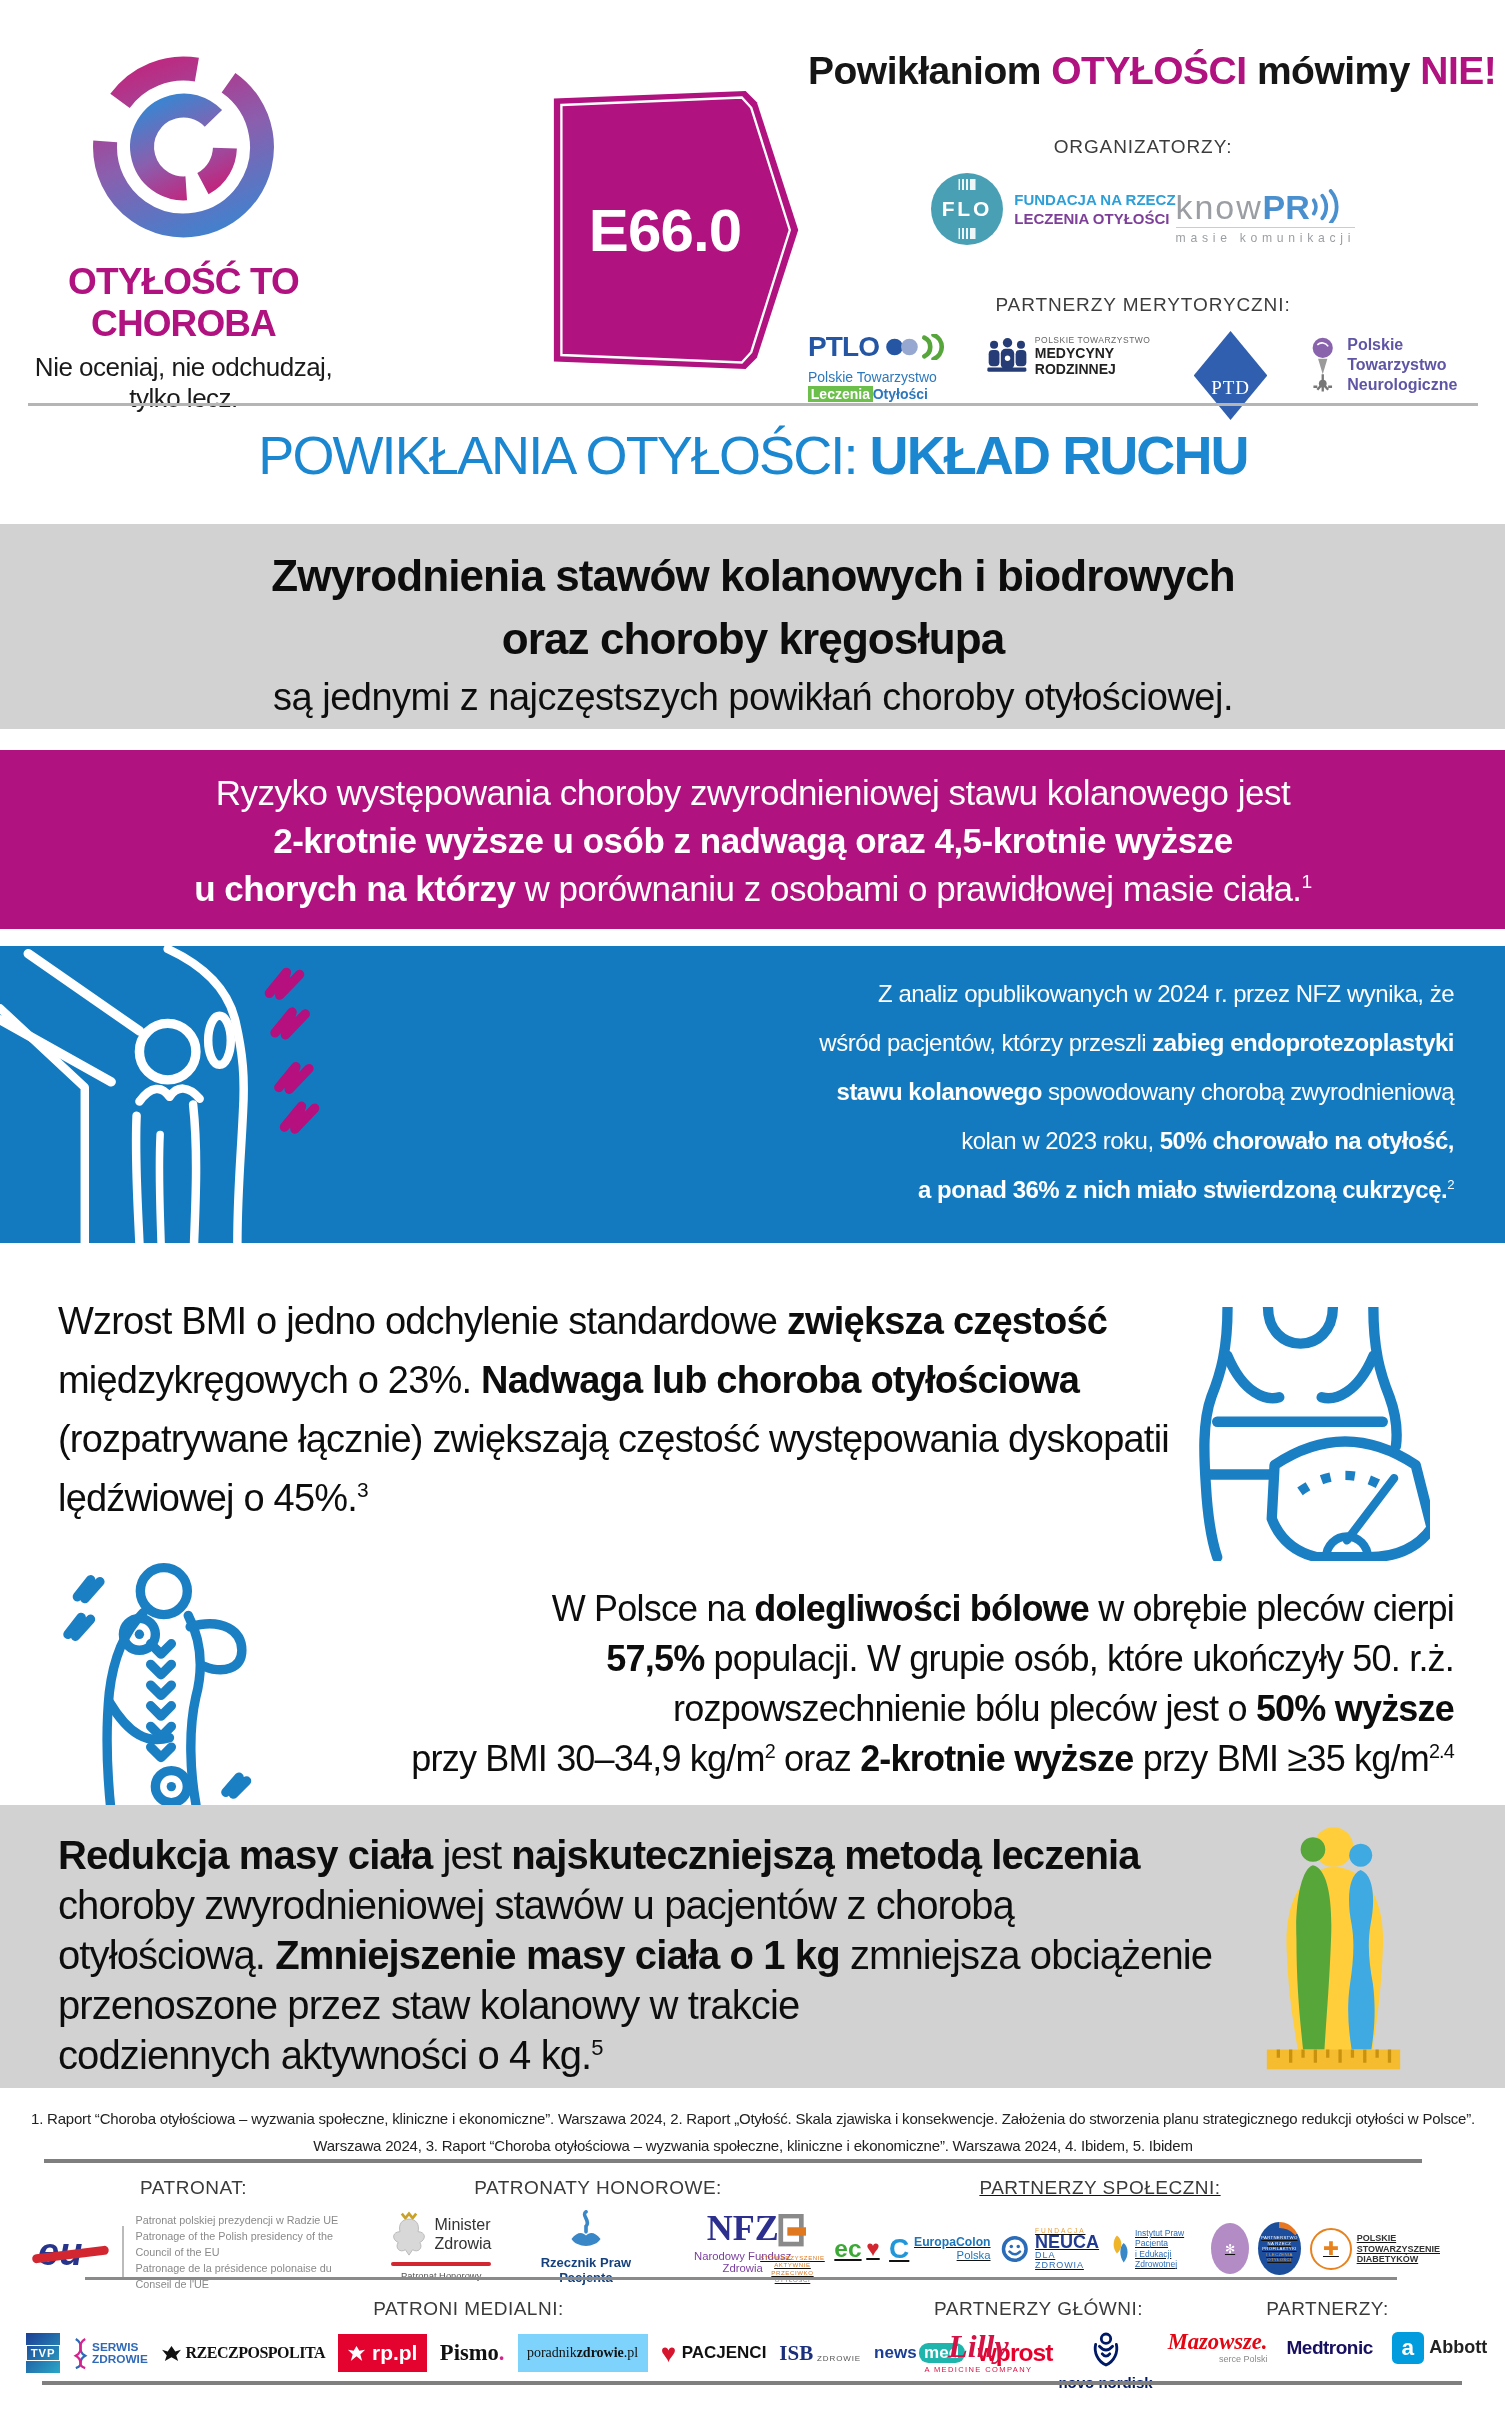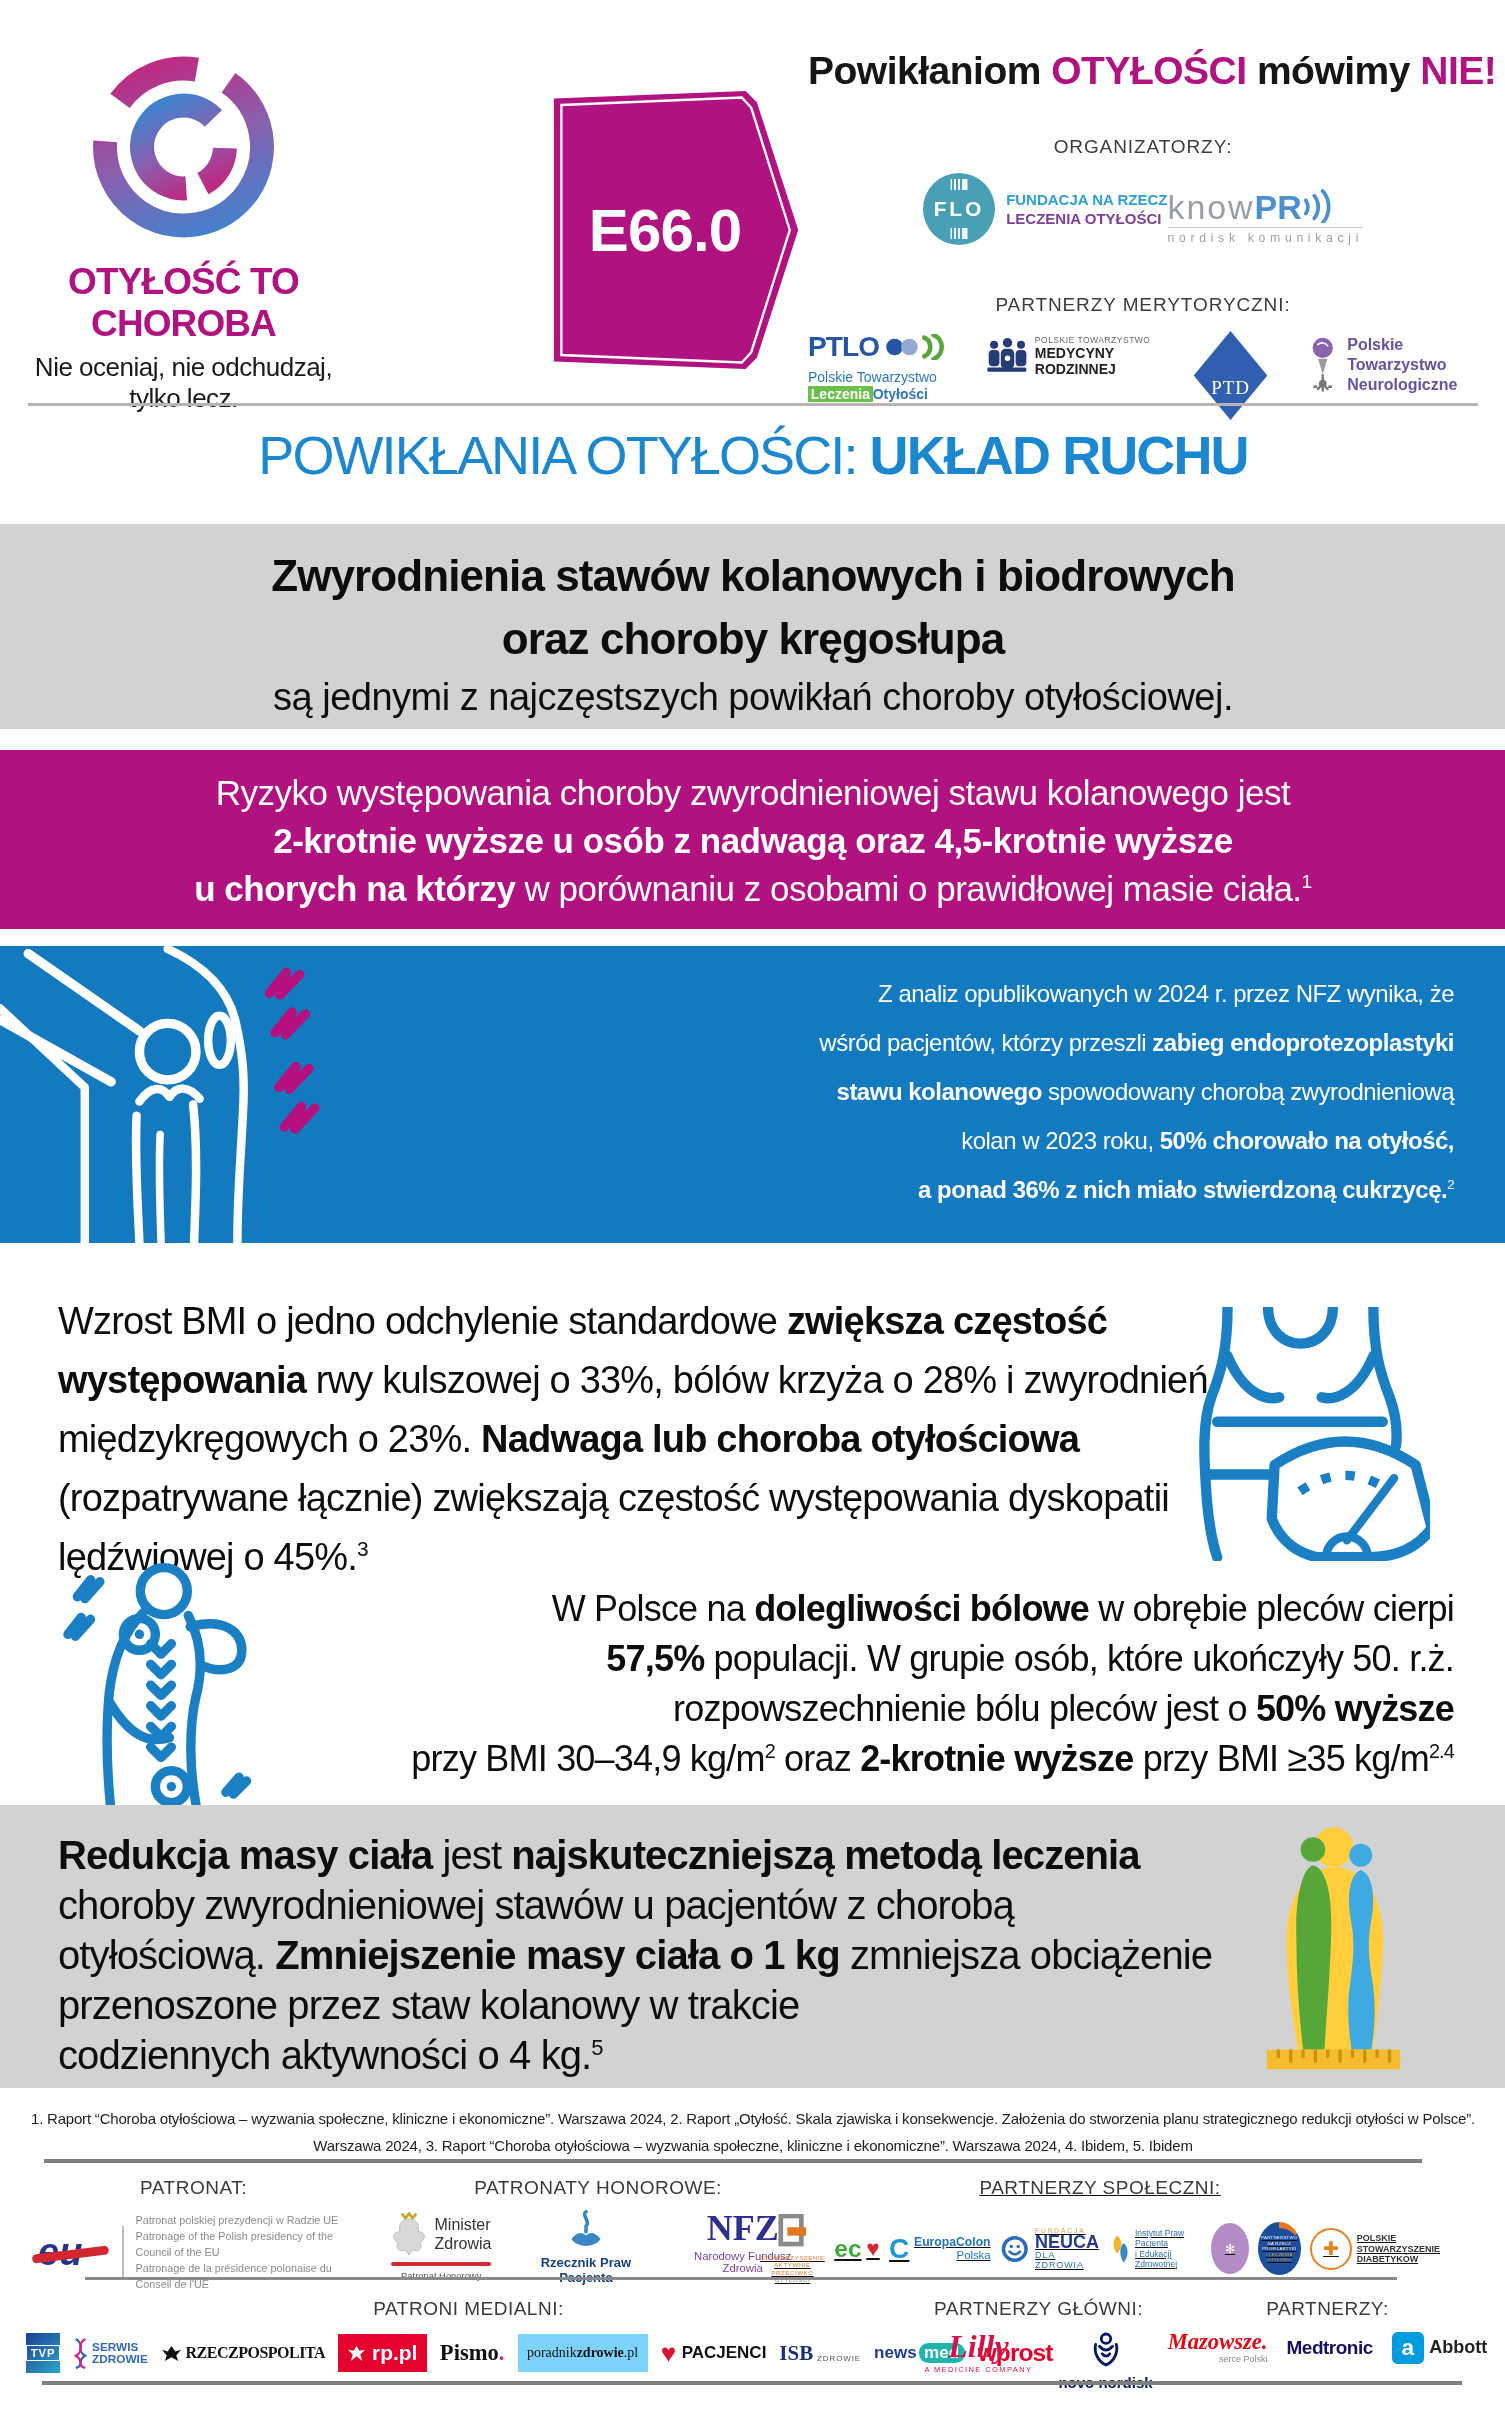--- a/index.html
+++ b/index.html
@@ -257,21 +257,21 @@
             <span class="kp-know">know</span>
               <span class="kp-pr">PR</span>
             <svg width="32" height="34" viewBox="0 0 34 36">
               <g fill="none" stroke="#4a90cf" stroke-width="4" stroke-linecap="round">
                 <path d="M4 12 a12 12 0 0 1 0 14"></path>
                 <path d="M13 7 a19 19 0 0 1 0 24"></path>
                 <path d="M22 2 a26 26 0 0 1 0 34"></path>
               </g>
             </svg>
           </div>
-          <div class="kp-tag">nordisk komunikacji</div>
+          <div class="kp-tag">masie komunikacji</div>
         </div>
       </div>
 
       <div class="seclabel partners-label">PARTNERZY MERYTORYCZNI:</div>
       <div class="partners-row">
         <div class="ptlo">
           <div class="ptlo-top">
             <span class="ptlo-abbr">PTLO</span>
             <svg width="60" height="26" viewBox="0 0 64 28">
               <circle cx="10" cy="14" r="9" fill="#2456a4"></circle>
@@ -376,21 +376,20 @@
       <span class="line">Z analiz opublikowanych w 2024 r. przez NFZ wynika, że</span>
       <span class="line"><span>wśród pacjentów, którzy przeszli </span><span class="b">zabieg endoprotezoplastyki</span></span>
       <span class="line"><span class="b">stawu kolanowego</span><span> spowodowany chorobą zwyrodnieniową</span></span>
       <span class="line"><span>kolan w 2023 roku, </span><span class="b">50% chorowało na otyłość,</span></span>
       <span class="line"><span class="b">a ponad 36% z nich miało stwierdzoną cukrzycę.</span><sup>2</sup></span>
     </div>
   </div>
 
   <div class="bmi-text">
     <span class="line"><span>Wzrost BMI o jedno odchylenie standardowe </span><span class="b">zwiększa częstość</span></span>
-    <span class="line"><span class="b">występowania</span><span> rwy kulszowej o 33%, bólów krzyża o 28% i zwyrodnień</span></span>
     <span class="line"><span>międzykręgowych o 23%. </span><span class="b">Nadwaga lub choroba otyłościowa</span></span>
     <span class="line">(rozpatrywane łącznie) zwiększają częstość występowania dyskopatii</span>
     <span class="line"><span>lędźwiowej o 45%.</span><sup>3</sup></span>
   </div>
   <svg class="bmi-icon" width="245" height="254" viewBox="0 0 260 270">
     <g stroke="#1b7fc4" stroke-width="11" fill="none" stroke-linecap="round" stroke-linejoin="round">
       <path d="M45 0 C45 45 38 70 28 95 C18 122 20 160 22 190 C24 225 28 248 34 266"></path>
       <path d="M200 0 C200 45 207 70 217 95 C224 114 226 132 224 148"></path>
       <path d="M88 0 C88 52 157 52 157 0"></path>
       <path d="M45 52 C62 92 86 100 100 96"></path>

